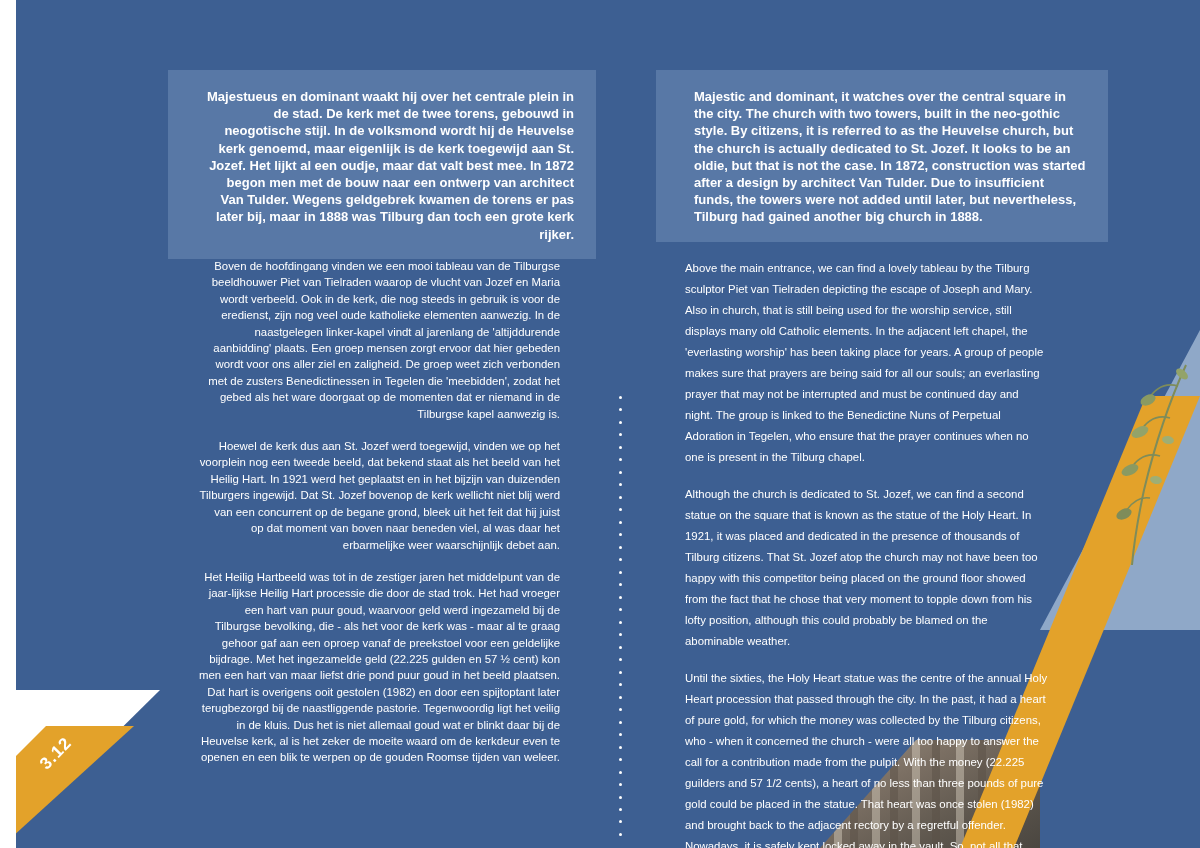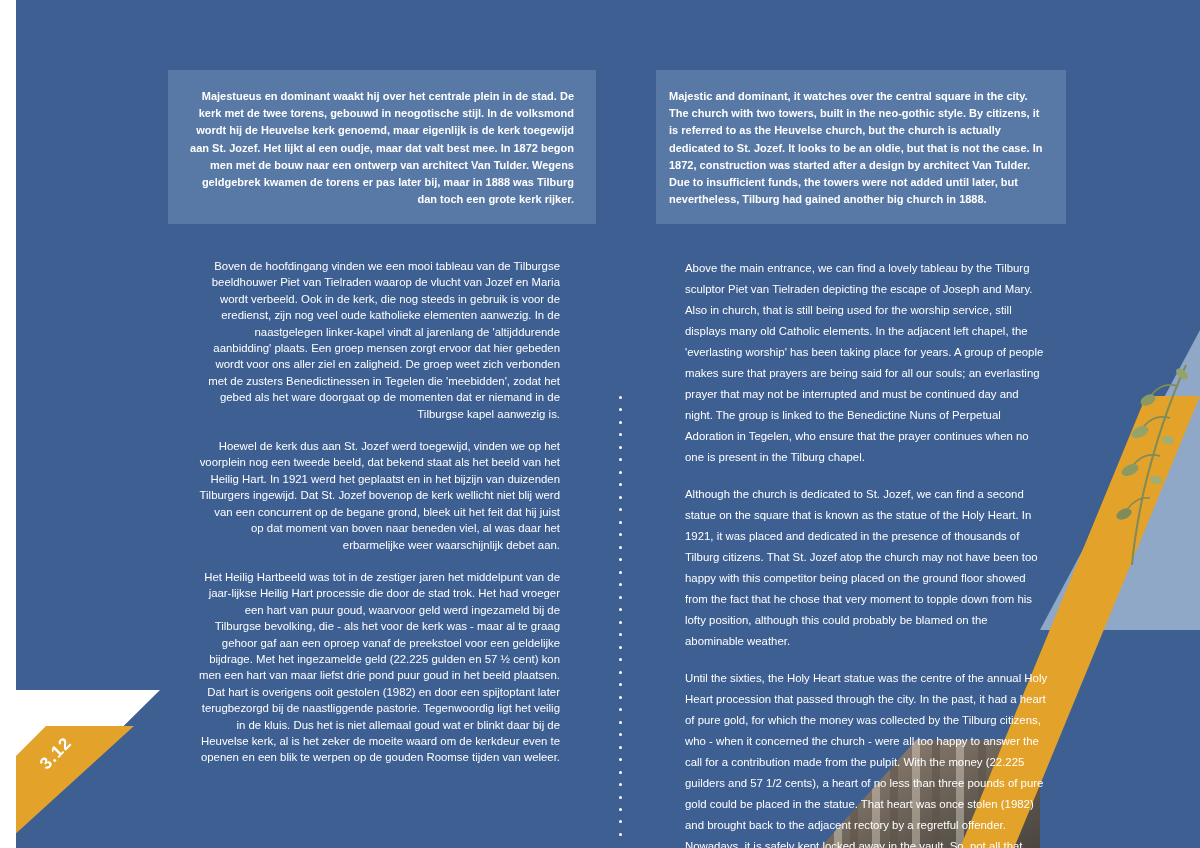--- a/index.html
+++ b/index.html
@@ -115,35 +115,35 @@
     letter-spacing: 1px;
     transform: rotate(-46deg);
     transform-origin: left top;
   }
   
   .intro-box {
     position: absolute;
     background: #5878a6;
     color: #ffffff;
     font-weight: bold;
-    font-size: 11px;
+    font-size: 13px;
     line-height: 17.2px;
-    padding: 18px 22px 16px 13px;
+    padding: 18px 22px 16px 38px;
     box-sizing: border-box;
   }
   .intro-left {
     left: 168px;
     top: 70px;
     width: 428px;
     text-align: right;
   }
   .intro-right {
     left: 656px;
     top: 70px;
-    width: 410px;
+    width: 452px;
     text-align: left;
   }
   
   .col-left {
     position: absolute;
     left: 190px;
     top: 258px;
     width: 370px;
     text-align: right;
     color: #ffffff;

